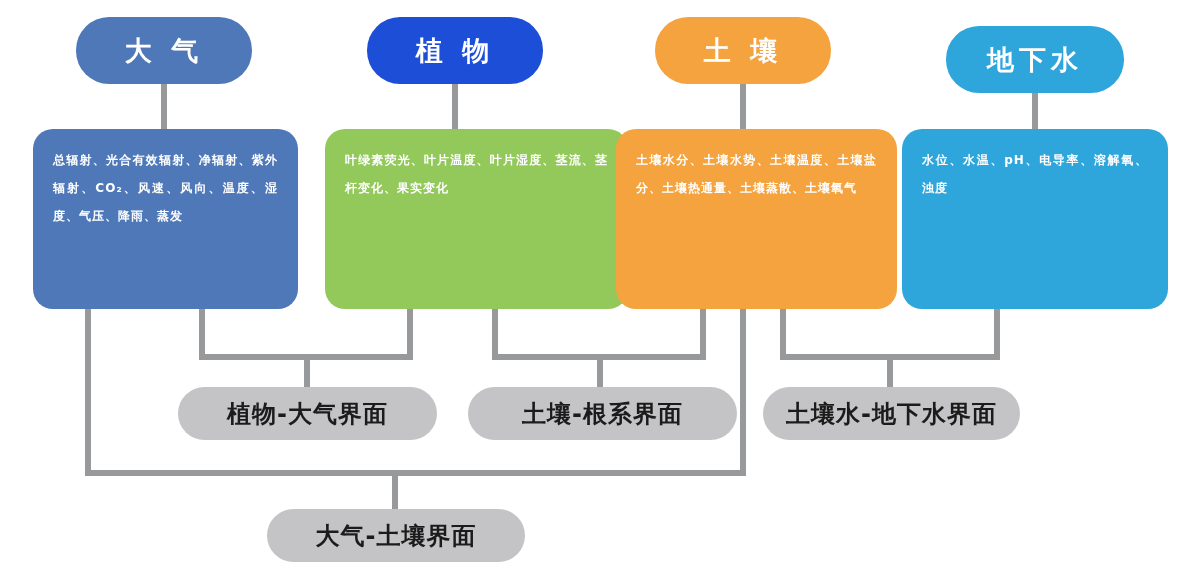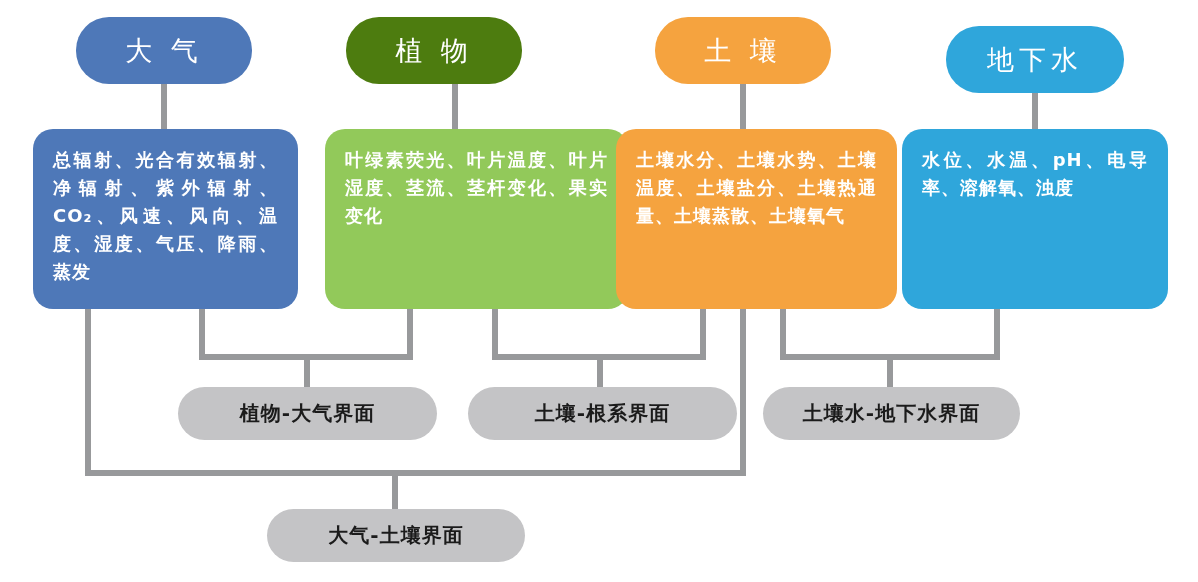--- a/index.html
+++ b/index.html
@@ -18,61 +18,61 @@
   }
   .header-pill {
     position: absolute;
     height: 67px;
     border-radius: 33px;
     display: flex;
     align-items: center;
     justify-content: center;
     color: #ffffff;
     font-size: 27px;
-    font-weight: normal;
+    font-weight: bold;
     letter-spacing: 5px;
     z-index: 1;
   }
   .detail-box {
     position: absolute;
     top: 129px;
     height: 180px;
     border-radius: 20px;
     box-sizing: border-box;
     padding: 17px 20px 11px 20px;
     color: #ffffff;
-    font-size: 18px;
+    font-size: 12px;
     font-weight: bold;
     line-height: 28px;
     text-align: justify;
     letter-spacing: 1px;
     z-index: 1;
   }
   .iface-pill {
     position: absolute;
     height: 53px;
     border-radius: 27px;
     background: #C4C4C6;
     display: flex;
     align-items: center;
     justify-content: center;
     color: #1B1B1B;
-    font-size: 20px;
+    font-size: 24px;
     font-weight: bold;
     letter-spacing: 1px;
     z-index: 1;
   }
 </style>
 </head>
 <body>
 
 <div class="canvas">
 
   <div class="header-pill" style="left: 76px; top: 17px; width: 176px; background-color: rgb(78, 120, 184);">大 气</div>
-  <div class="header-pill" style="left: 346px; top: 17px; width: 176px; background-color: #4d7c0f;">植 物</div>
+  <div class="header-pill" style="left: 367px; top: 17px; width: 176px; background-color: #1d4ed8;">植 物</div>
   <div class="header-pill" style="left: 655px; top: 17px; width: 176px; background-color: rgb(245, 163, 63);">土 壤</div>
   <div class="header-pill" style="left: 946px; top: 17px; width: 178px; background-color: rgb(47, 166, 219); margin-top: 9px;">地下水</div>
 
   <div class="line" style="left: 161px; top: 84px; width: 6px; height: 45px; background-color: rgb(152, 153, 155);"></div>
   <div class="line" style="left: 452px; top: 84px; width: 6px; height: 45px; background-color: rgb(152, 153, 155);"></div>
   <div class="line" style="left: 740px; top: 84px; width: 6px; height: 45px; background-color: rgb(152, 153, 155);"></div>
   <div class="line" style="left: 1032px; top: 84px; width: 6px; height: 45px; background-color: rgb(152, 153, 155);"></div>
 
   <div class="detail-box" style="left: 33px; width: 265px; background-color: rgb(78, 120, 184);">总辐射、光合有效辐射、净辐射、紫外辐射、CO₂、风速、风向、温度、湿度、气压、降雨、蒸发</div>
   <div class="detail-box" style="left: 325px; width: 303px; background-color: rgb(146, 201, 90);">叶绿素荧光、叶片温度、叶片湿度、茎流、茎杆变化、果实变化</div>

